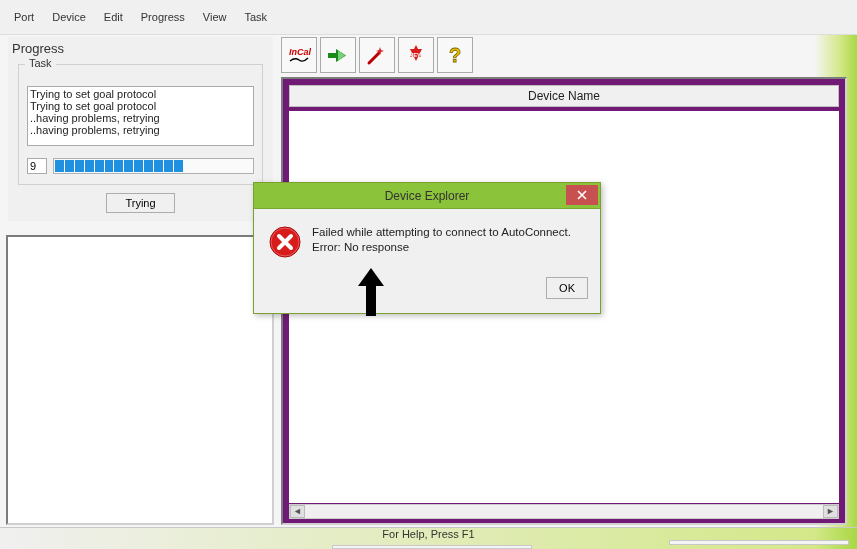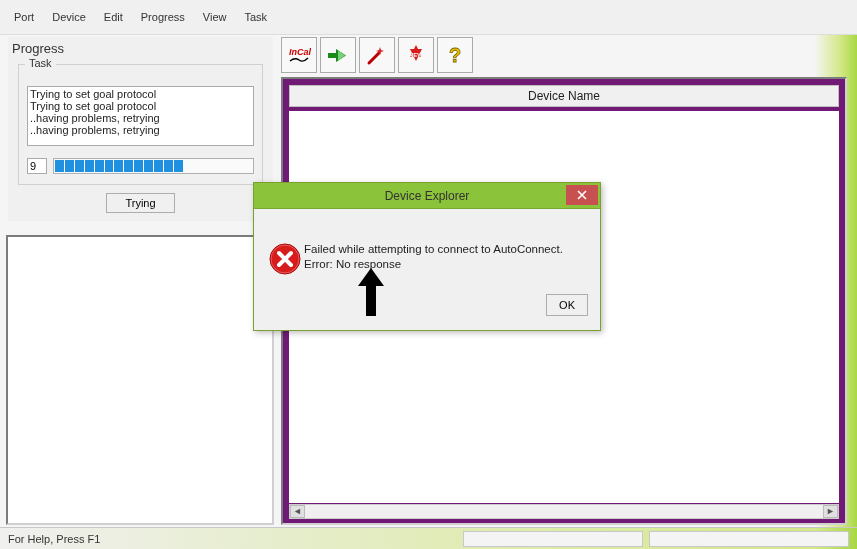--- a/index.html
+++ b/index.html
@@ -161,20 +161,21 @@
   position: absolute;
   left: 0; right: 0; bottom: 0;
   height: 22px;
   background: linear-gradient(90deg, #f0f0f0 0%, #d4e889 95%, #a8d843 100%);
   border-top: 1px solid #c8c8c8;
   display: flex;
   align-items: center;
   padding: 0 8px;
   font-size: 11px;
   color: #333;
+  flex-direction: column;
 }
 .statusbar .well {
   border: 1px solid #c8c8c8;
   height: 16px;
   margin-left: auto;
   width: 180px;
   background: #f4f4f4;
 }
 .statusbar .well + .well { margin-left: 6px; width: 200px; }
 .dialog {
@@ -200,22 +201,21 @@
   position: absolute; right: 2px; top: 2px;
   width: 32px; height: 20px;
   background: #c75050;
   display: flex; align-items: center; justify-content: center;
   cursor: pointer;
 }
 .dialog-close svg { width: 10px; height: 10px; }
 .dialog-body {
   padding: 16px 18px 12px 14px;
   display: flex;
-  gap: 2px;
-  margin-top: 17px;
+  gap: 10px;
 }
 .dialog-msg { color: #222; font-size: 11.5px; line-height: 1.3; }
 .dialog-footer {
   padding: 6px 12px 14px;
   text-align: right;
 }
 .dialog-footer .btn { padding: 4px 12px; }
 .arrow-annotation {
   position: absolute;
   left: 356px; top: 268px;

